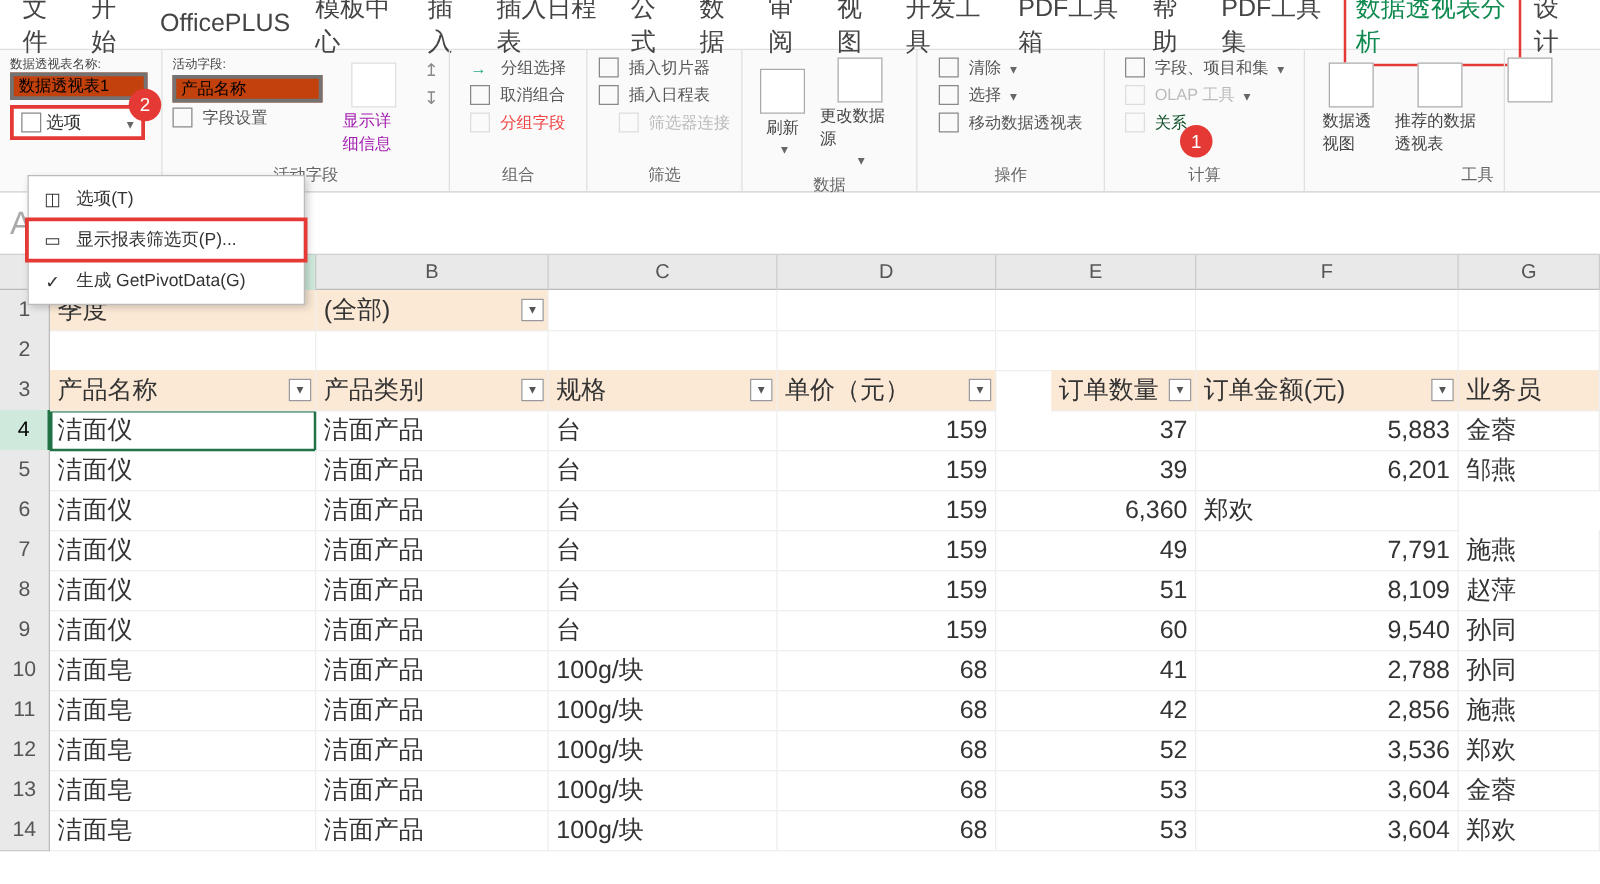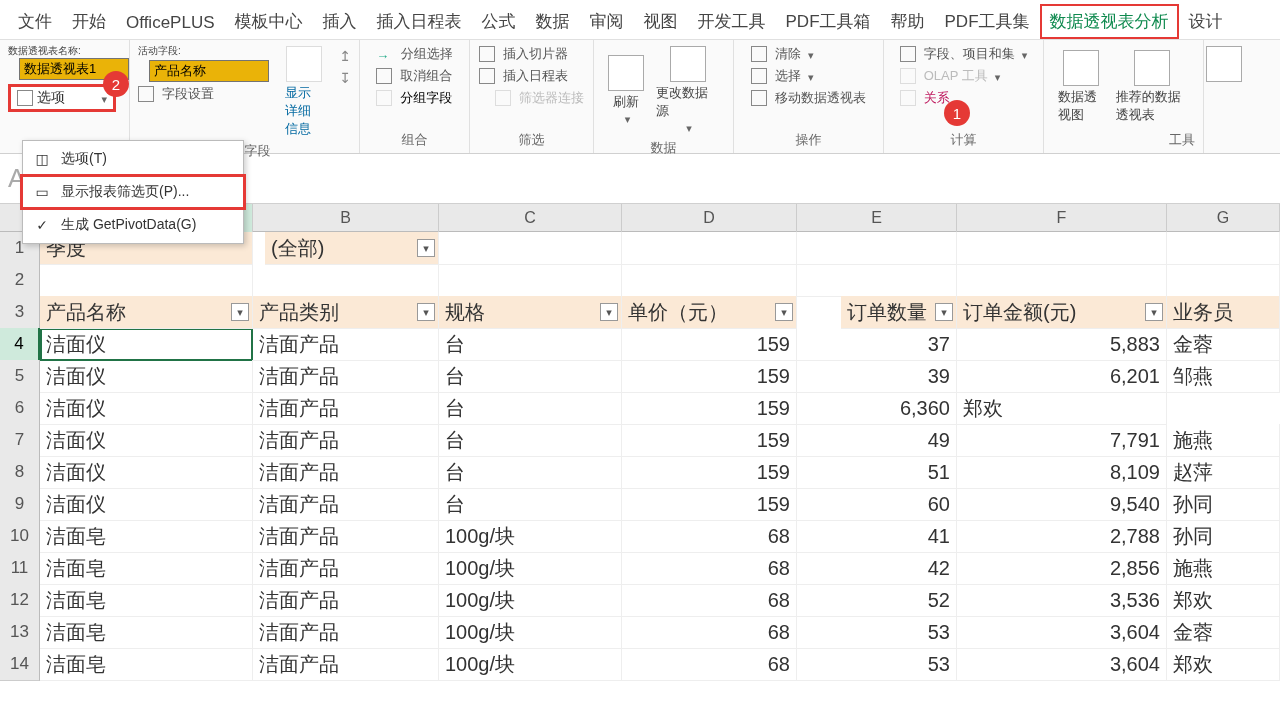--- a/index.html
+++ b/index.html
@@ -1,34 +1,34 @@
 <!DOCTYPE html>
 <html><head>
 <meta charset="utf-8">
 <style>
 * { box-sizing: border-box; margin: 0; padding: 0; font-family: "Microsoft YaHei", "SimSun", sans-serif; }
 body { background: #fff; color: #333; width: 1280px; height: 707px; overflow: hidden; position: relative; font-size: 14px; }
 
 
-.menubar { display: flex; align-items: flex-end; height: 40px; padding: 0 8px; border-bottom: 1px solid #e0e0e0; font-size: 17px; }
+.menubar { display: flex; align-items: center; height: 40px; padding: 0 8px; border-bottom: 1px solid #e0e0e0; font-size: 20px; }
 .menubar .tab { padding: 6px 10px; cursor: pointer; color: #444; }
 .menubar .tab.active { color: #0f8a4f; border: 2px solid #e53935; padding: 4px 8px; position: relative; }
 
 
 .ribbon { display: flex; height: 114px; border-bottom: 1px solid #d0d0d0; background: #fafafa; }
 .rgroup { border-right: 1px solid #e0e0e0; display: flex; flex-direction: column; align-items: center; padding: 4px 8px 2px 8px; position: relative; }
 .rgroup .body { flex: 1; display: flex; flex-direction: column; justify-content: flex-start; }
 .rgroup .label { font-size: 13px; color: #666; text-align: center; margin-top: auto; padding: 2px 0; }
 .smlabel { font-size: 10px; color: #444; }
 .ficon { display: inline-block; width: 16px; height: 16px; border: 1px solid #888; margin-right: 4px; vertical-align: middle; }
-.input-like { border: 1px solid #737373; background: #eab308; height: 22px; padding: 1px 4px; font-size: 13px; display: inline-block; margin-left: 11px; }
+.input-like { border: 3px solid #737373; background: #c2410c; height: 22px; padding: 1px 4px; font-size: 13px; display: inline-block; }
 .btnrow { display: flex; align-items: center; gap: 4px; margin: 1px 0; font-size: 13px; color: #555; }
 .bigiconblock { display: flex; flex-direction: column; align-items: center; justify-content: center; font-size: 13px; color: #444; padding: 2px 6px; }
 .bigiconblock .big { width: 36px; height: 36px; border: 1px solid #aaa; margin-bottom: 2px; background: #fff; }
-.bigiconblock.dim { color: #0369a1; }
+.bigiconblock.dim { color: #a21caf; }
 .bigiconblock.dim .big { border-color: #ddd; }
 .hcol { display:flex; flex-direction:column; gap:2px; }
 .redcircle { width: 26px; height: 26px; border-radius: 50%; background: #e53935; color: #fff; display: flex; align-items: center; justify-content: center; font-size: 15px; position: absolute; z-index: 20; }
 
 
 .options-btn { display: flex; align-items: center; height: 28px; padding: 0 6px; border: 3px solid #e53935; background: #fff; font-size: 14px; width: 108px; position: relative; }
 .options-menu { position: absolute; top: 140px; left: 22px; width: 222px; background: #fff; border: 1px solid #bbb; box-shadow: 2px 2px 6px rgba(0,0,0,0.2); z-index: 30; }
 .options-menu .mi { display: flex; align-items: center; height: 36px; padding: 0 10px; font-size: 14px; }
 .options-menu .mi.hilite { border: 3px solid #e53935; margin: -3px; z-index: 1; position: relative; }
 .options-menu .mi .ico { width: 18px; margin-right: 10px; display: inline-flex; justify-content: center; }
@@ -115,21 +115,21 @@
     <div class="label">活动字段</div>
   </div>
 
   <div class="rgroup" style="width:110px;">
     <div class="body hcol">
       <div class="btnrow"><span style="color:#2a8;">→</span>&nbsp;<span>分组选择</span></div>
       <div class="btnrow">
           <span class="ficon"></span>
           <span>取消组合</span>
         </div>
-      <div class="btnrow" style="color:#000000;">
+      <div class="btnrow" style="color:#ef4444;">
           <span class="ficon" style="border-color:#ddd;"></span>
           <span>分组字段</span>
         </div>
     </div>
     <div class="label">组合</div>
   </div>
 
   <div class="rgroup" style="width:124px;">
     <div class="body hcol">
       <div class="btnrow">
@@ -189,21 +189,21 @@
       <div class="btnrow">
           <span class="ficon"></span>
           <span>字段、项目和集</span>
           <span class="dropicon"></span>
         </div>
       <div class="btnrow" style="color:#bbb;">
           <span class="ficon" style="border-color:#ddd;"></span>
           <span>OLAP 工具</span>
           <span class="dropicon"></span>
         </div>
-      <div class="btnrow" style="color:#be185d;">
+      <div class="btnrow" style="color:#14532d;">
           <span class="ficon" style="border-color:#ddd;"></span>
           <span>关系</span>
         </div>
     </div>
     <div class="label">计算</div>
     <span class="redcircle" style="top:60px; left:60px;">1</span>
   </div>
 
   <div class="rgroup" style="width:160px;align-items:flex-end;">
     <div class="body" style="flex-direction:row;">
@@ -255,21 +255,21 @@
     <div>C</div>
     <div>D</div>
     <div>E</div>
     <div>F</div>
     <div>G</div>
   </div>
 
   <div class="row hrow">
     <div class="rh">1</div>
     <div class="cell" style="position:relative;"><span>季度</span></div>
-    <div class="cell" style="position:relative;margin-left:12px;"><span>(全部)</span><span class="filter-drop">▾</span></div>
+    <div class="cell" style="position:relative;"><span>(全部)</span><span class="filter-drop">▾</span></div>
     <div class="cell" style="background:#fff;"></div>
       <div class="cell" style="background:#fff;"></div>
       <div class="cell" style="background:#fff;"></div>
       <div class="cell" style="background:#fff;"></div>
       <div class="cell" style="background:#fff;"></div>
   </div>
 
   <div class="row">
     <div class="rh">2</div>
     <div class="cell"></div>

